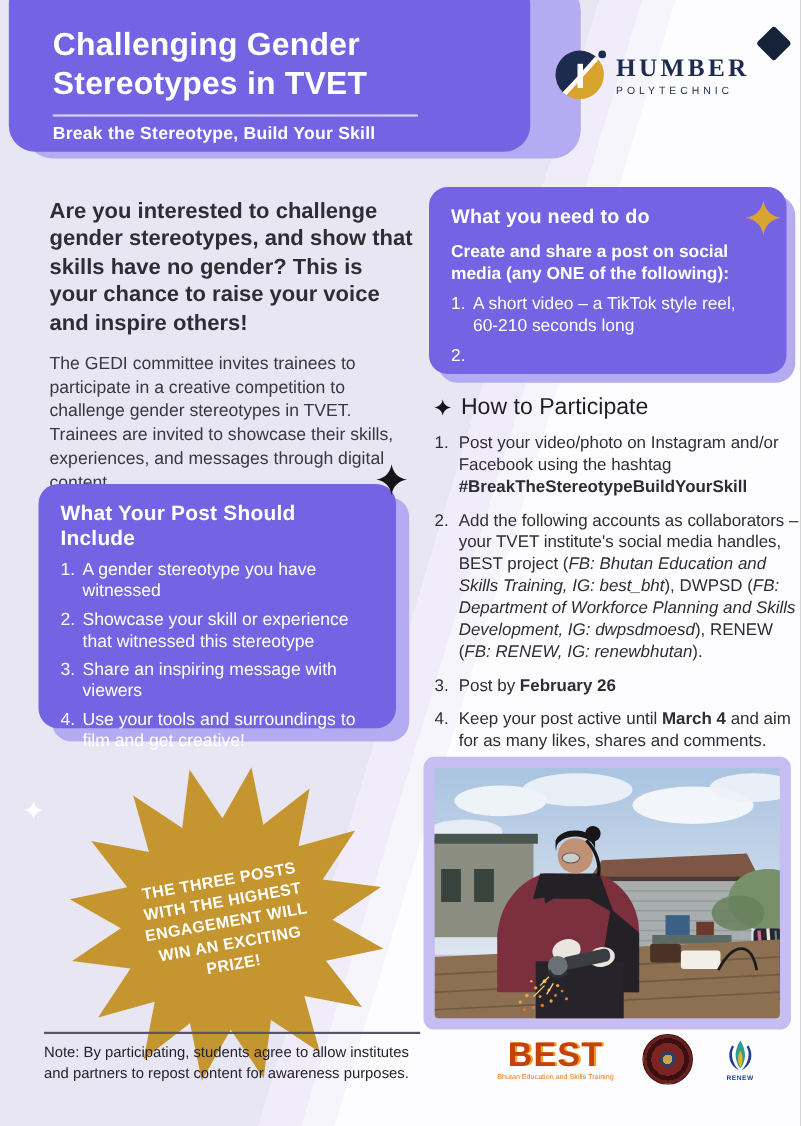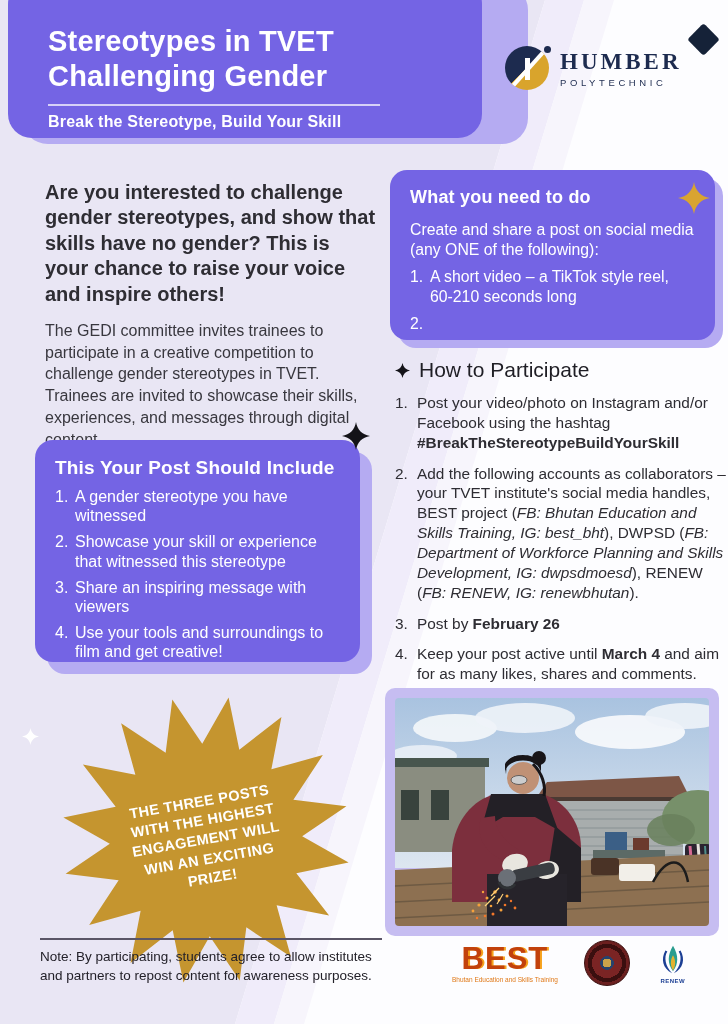--- a/index.html
+++ b/index.html
@@ -32,21 +32,21 @@
   .intro{position:absolute;left:45px;top:180px;width:332px;color:#2e2d33;}
   .intro-head{font-size:20px;font-weight:bold;line-height:1.27;}
   .intro-body{margin-top:13px;font-size:16px;line-height:1.36;color:#38373e;}
 
   
   .pbox-back{position:absolute;background:#b5abf2;border-radius:18px;}
   .pbox{position:absolute;background:#7464e4;border-radius:18px;box-sizing:border-box;color:#fff;}
   .need-back{left:398px;top:178px;width:325px;height:170px;}
   .need{left:390px;top:170px;width:325px;height:170px;padding:17px 20px;border-radius:17px;}
   .pbox-title{font-size:18px;font-weight:bold;letter-spacing:.2px;}
-  .need-intro{margin-top:12px;font-size:15.8px;line-height:1.25;}
+  .need-intro{margin-top:12px;font-size:15.8px;line-height:1.25;font-weight:bold;}
   .plist{margin-top:4px;}
   .plist-item{display:flex;margin-top:8px;font-size:15.8px;line-height:1.22;}
   .plist-item .n{width:20px;flex-shrink:0;}
   .inc-back{left:47px;top:452px;width:325px;height:222px;}
   .inc{left:35px;top:440px;width:325px;height:222px;padding:17px 20px;}
   .inc .plist-item{font-size:16px;margin-top:7px;line-height:1.2;}
 
   .spark{position:absolute;}
   .spark svg{display:block;}
 
@@ -86,22 +86,22 @@
 
 <div class="page">
 
   <div class="bg bg-lav"></div>
   <div class="bg bg-s1"></div>
   <div class="bg bg-s2"></div>
 
   <div class="hdr-back"></div>
   <div class="hdr">
     <div class="hdr-t">
+      <div>Challenging Gender</div>
       <div>Stereotypes in TVET</div>
-      <div>Challenging Gender</div>
     </div>
     <div class="hdr-rule"></div>
     <div class="hdr-sub">Break the Stereotype, Build Your Skill</div>
   </div>
 
   <div class="brand">
     <div class="brand-mark">
       <div class="brand-circle">
           <div class="brand-slash"></div>
           <div class="brand-bar"></div>
@@ -162,21 +162,21 @@
         <span><span>Post by </span><span class="seg-b">February 26</span></span>
     </div>
     <div class="howto-item">
       <span class="num">4.</span>
         <span><span>Keep your post active until </span><span class="seg-b">March 4</span><span> and aim for as many likes, shares and comments.</span></span>
     </div>
   </div>
 
   <div class="pbox-back inc-back"></div>
   <div class="pbox inc">
-    <div class="pbox-title" style="font-size:19px;">This Your Post Should Include</div>
+    <div class="pbox-title" style="font-size:19px;">What Your Post Should Include</div>
     <div class="plist" style="margin-top:8px;">
       <div class="plist-item">
         <span class="n">1.</span>
           <span>A gender stereotype you have witnessed</span>
       </div>
       <div class="plist-item">
         <span class="n">2.</span>
           <span>Showcase your skill or experience that witnessed this stereotype</span>
       </div>
       <div class="plist-item">

